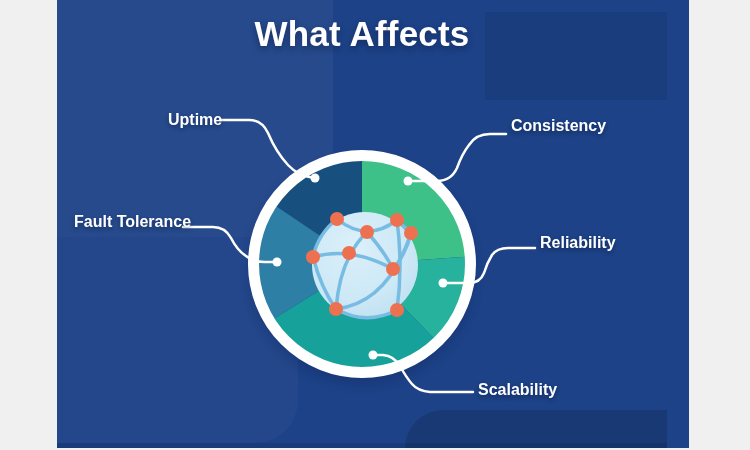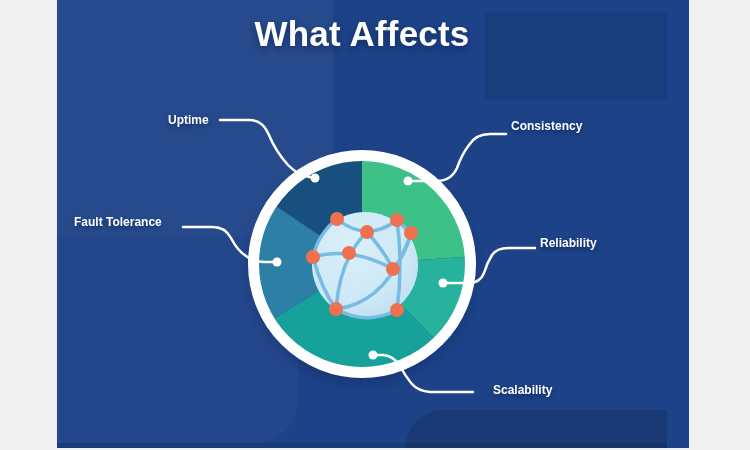--- a/index.html
+++ b/index.html
@@ -18,28 +18,28 @@
   .bg-light-bl{position:absolute;left:0;top:237px;width:241px;height:206px;background:rgba(255,255,255,0.028);border-bottom-right-radius:42px;}
   .bg-dark-br{position:absolute;left:348px;top:410px;width:262px;height:38px;background:rgba(0,0,0,0.13);border-top-left-radius:40px;}
   .bg-dark-bottom{position:absolute;left:0;top:443px;width:610px;height:5px;background:rgba(0,0,0,0.10);}
 
   .title{
     position:absolute; left:0; top:14px; width:610px; text-align:center;
     color:var(--label-text,#fff); font-weight:bold; font-size:35px; line-height:39px;
     letter-spacing:0.2px; text-shadow:0 3px 6px rgba(8,20,50,0.45);
   }
   .factor-label{
-    position:absolute; color:var(--label-text,#fff); font-weight:bold; font-size:12px;
+    position:absolute; color:var(--label-text,#fff); font-weight:bold; font-size:16px;
     line-height:16px; white-space:nowrap; text-shadow:0 2px 4px rgba(8,20,50,0.45);text-align:right;
   }
   #lbl-uptime{left:111px; top:112px;}
   #lbl-consistency{left:454px; top:118px;}
   #lbl-fault{left:17px; top:214px;}
   #lbl-resilience{left:483px; top:235px;}
-  #lbl-scalability{left:421px; top:382px;margin-left:15px;}
+  #lbl-scalability{left:421px; top:382px;}
 
   svg{position:absolute;left:0;top:0;}
   .seg-uptime{fill:var(--segment-uptime-navy,#17507F);}
   .seg-consistency{fill:var(--segment-consistency-green,#3EC189);}
   .seg-resilience{fill:var(--segment-resilience-teal-green,#27B29D);}
   .seg-scalability{fill:var(--segment-scalability-teal,#16A29B);}
   .seg-fault{fill:var(--segment-fault-tolerance-steel-blue,#2E7FA6);}
   .ring{fill:none; stroke:var(--ring-white,#fff); stroke-width:11;}
   .net-line{fill:none; stroke:var(--globe-line-blue,#79BCE3); stroke-width:3.5; stroke-linecap:round;}
   .node{fill:var(--node-orange,#ED7150);}

